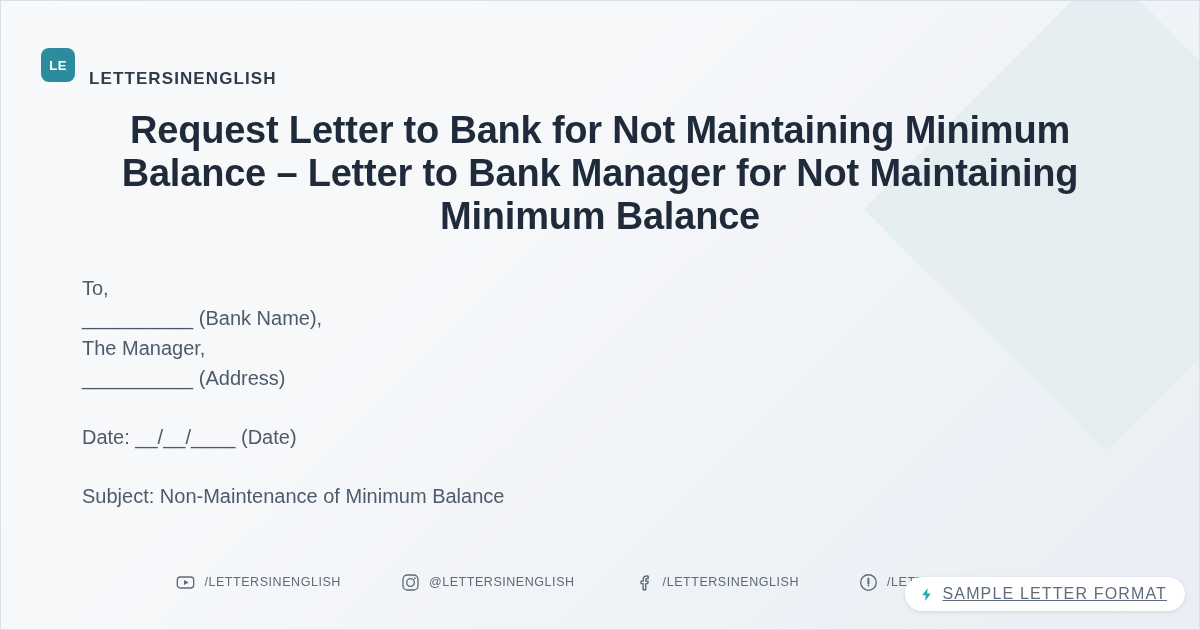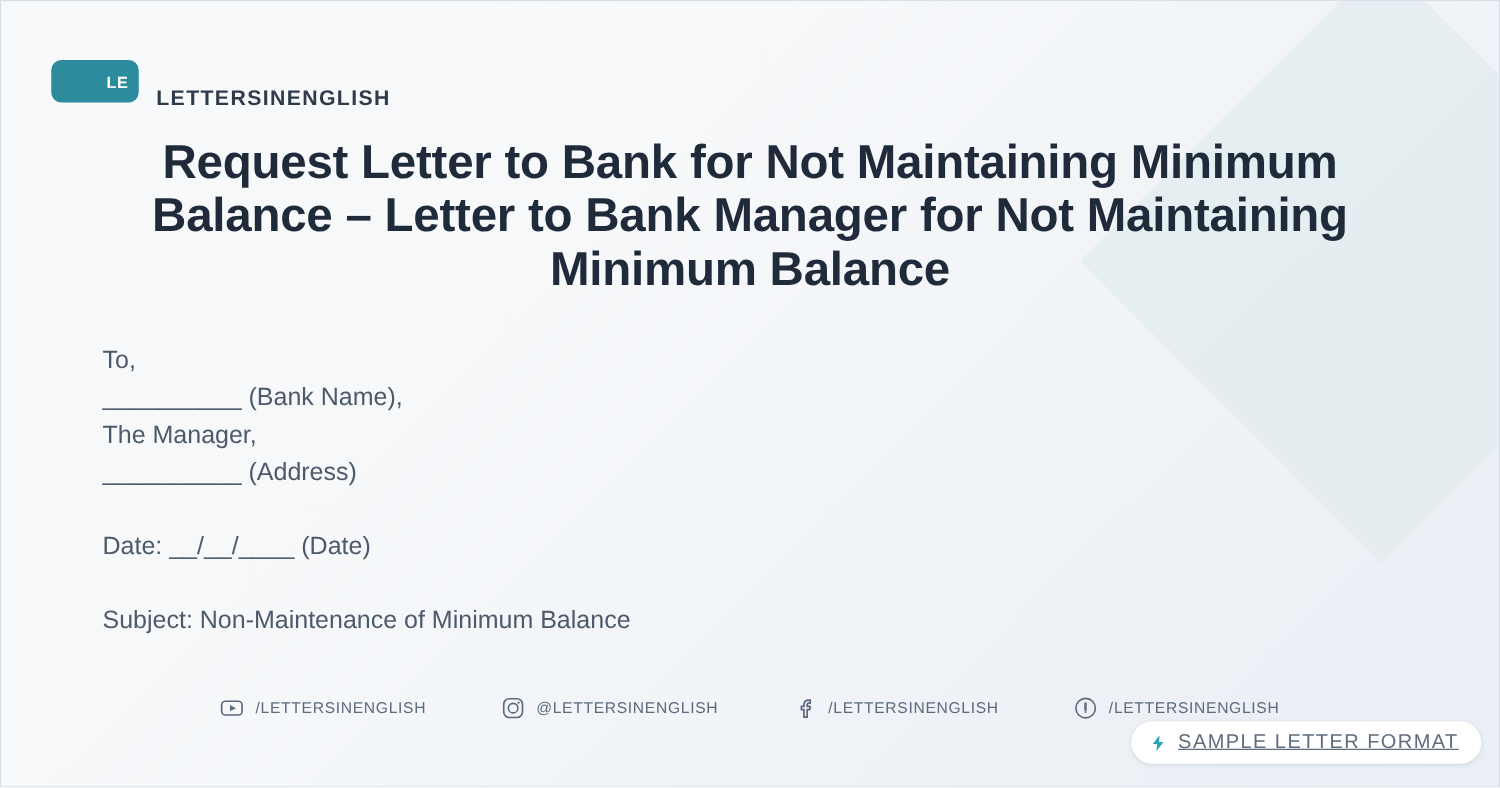--- a/index.html
+++ b/index.html
@@ -52,21 +52,20 @@
     height: 34px;
     border-radius: 8px;
     background: #2d8b9e;
     color: #ffffff;
     display: flex;
     align-items: center;
     justify-content: center;
     font-size: 13px;
     font-weight: 700;
     letter-spacing: 0.5px;
-    padding-left: 36px;
   }
   .brand-name {
     font-size: 17px;
     font-weight: 700;
     letter-spacing: 1.1px;
     color: #2f3b4a;
     margin-top: 28px;
   }
 
   
@@ -101,21 +100,21 @@
   }
   .letter-block + .letter-block {
     margin-top: 29px;
   }
 
   
   .social-bar {
     position: absolute;
     left: 0;
     right: 0;
-    bottom: 50px;
+    bottom: 34px;
     height: 26px;
     display: flex;
     align-items: center;
     justify-content: center;
     gap: 0;
     z-index: 6;
   }
   .social-item {
     display: flex;
     align-items: center;

